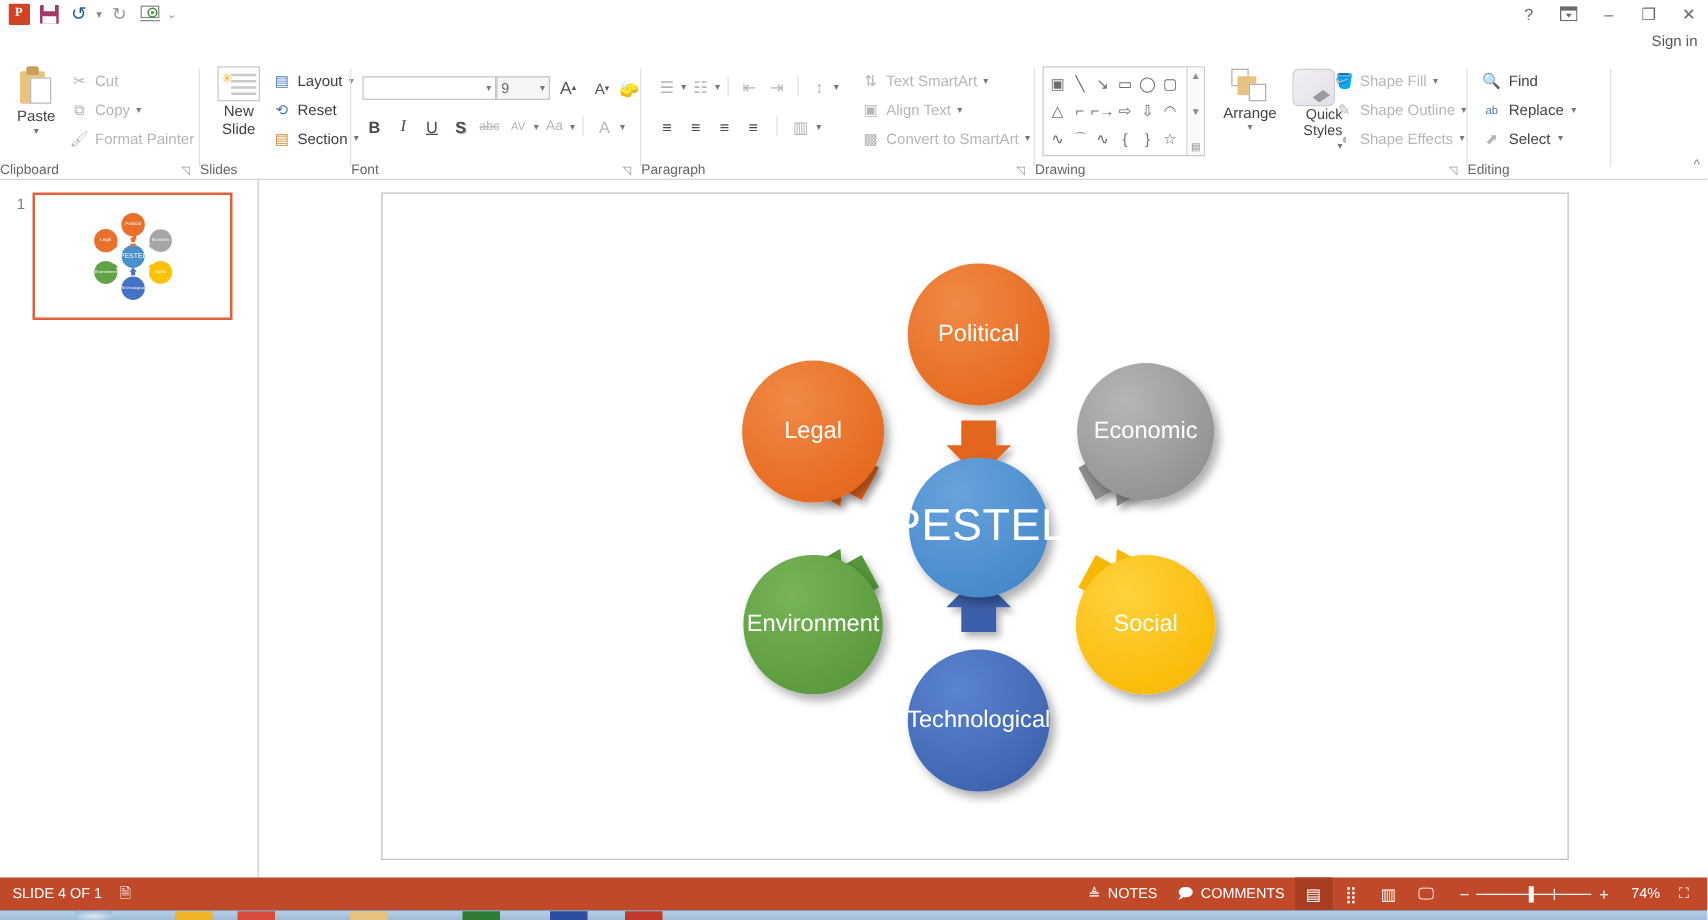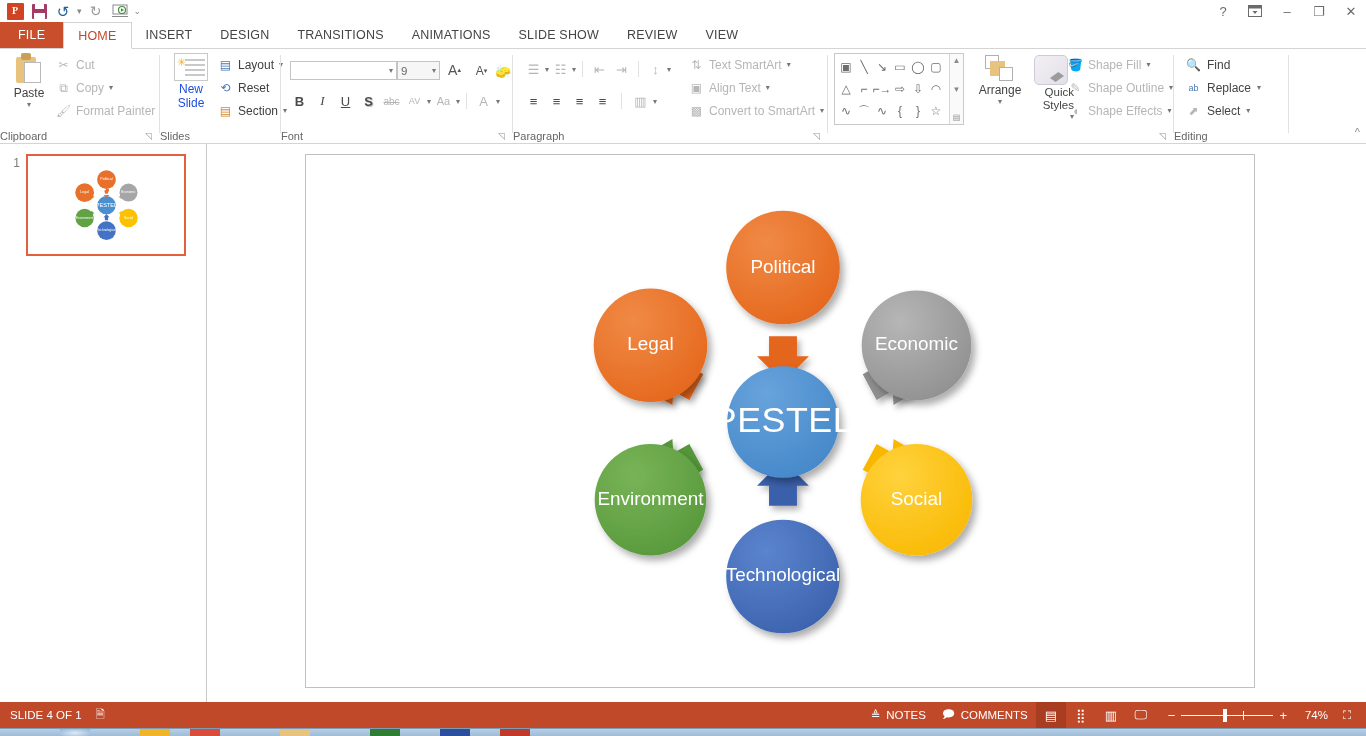--- a/index.html
+++ b/index.html
@@ -216,31 +216,20 @@
           <path d="M7 9 L4.5 6 L9.5 6 Z" fill="#6b6b6b"></path>
         </svg>
       </div>
       <div class="win-ctrl">–</div>
       <div class="win-ctrl">❐</div>
       <div class="win-ctrl">✕</div>
     </div>
     <div class="signin">Sign in</div>
   </div>
 
-  <div class="tabs">
-    <div class="tab file">FILE</div>
-    <div class="tab active">HOME</div>
-    <div class="tab">INSERT</div>
-    <div class="tab">DESIGN</div>
-    <div class="tab">TRANSITIONS</div>
-    <div class="tab">ANIMATIONS</div>
-    <div class="tab">SLIDE SHOW</div>
-    <div class="tab">REVIEW</div>
-    <div class="tab">VIEW</div>
-  </div>
 
   <div class="ribbon">
 
     <div class="grp" style="left:0; width:160px;">
       <div class="paste-btn">
         <div class="paste-icon">
           <div class="clip-body"></div>
             <div class="clip-clip"></div>
             <div class="clip-page"></div>
         </div>
@@ -263,21 +252,21 @@
       <div class="grp-label">Clipboard</div>
       <div class="dlg-launch" style="right:8px;">◹</div>
       <div class="grp-sep" style="right:0;"></div>
     </div>
 
     <div class="grp" style="left:160px; width:121px;">
       <div class="newslide">
         <div class="ns-icon">
             <span class="ns-star">✳</span>
           </div>
-        <div style="font-size:12px;color:#1d4ed8;margin-top:1px;">New Slide</div>
+        <div style="font-size:12px;color:#404040;margin-top:1px;">New Slide</div>
       </div>
       <div class="clip-item" style="left:58px; top:8px;">
         <span class="mini-ico dark" style="color:#4a7ab5;">▤</span>
         <span class="lbl dark">Layout</span>
         <span class="caret">▾</span>
       </div>
       <div class="clip-item" style="left:58px; top:31px;">
         <span class="mini-ico dark" style="color:#4a7ab5;">⟲</span>
         <span class="lbl dark">Reset</span>
       </div>
@@ -417,20 +406,21 @@
       <div class="clip-item" style="left:240px; top:31px;">
         <span class="mini-ico">✎</span>
         <span class="lbl">Shape Outline</span>
         <span class="caret">▾</span>
       </div>
       <div class="clip-item" style="left:240px; top:54px;">
         <span class="mini-ico">◖</span>
         <span class="lbl">Shape Effects</span>
         <span class="caret">▾</span>
       </div>
+      <div class="grp-label">Drawing</div>
       <div class="dlg-launch" style="right:8px;">◹</div>
       <div class="grp-sep" style="right:0;"></div>
     </div>
 
     <div class="grp" style="left:1174px; width:115px;">
       <div class="edit-item" style="left:12px; top:8px;">
         <span class="mini-ico" style="color:#4a7ab5;">🔍</span>
         <span>Find</span>
       </div>
       <div class="edit-item" style="left:12px; top:31px;">

